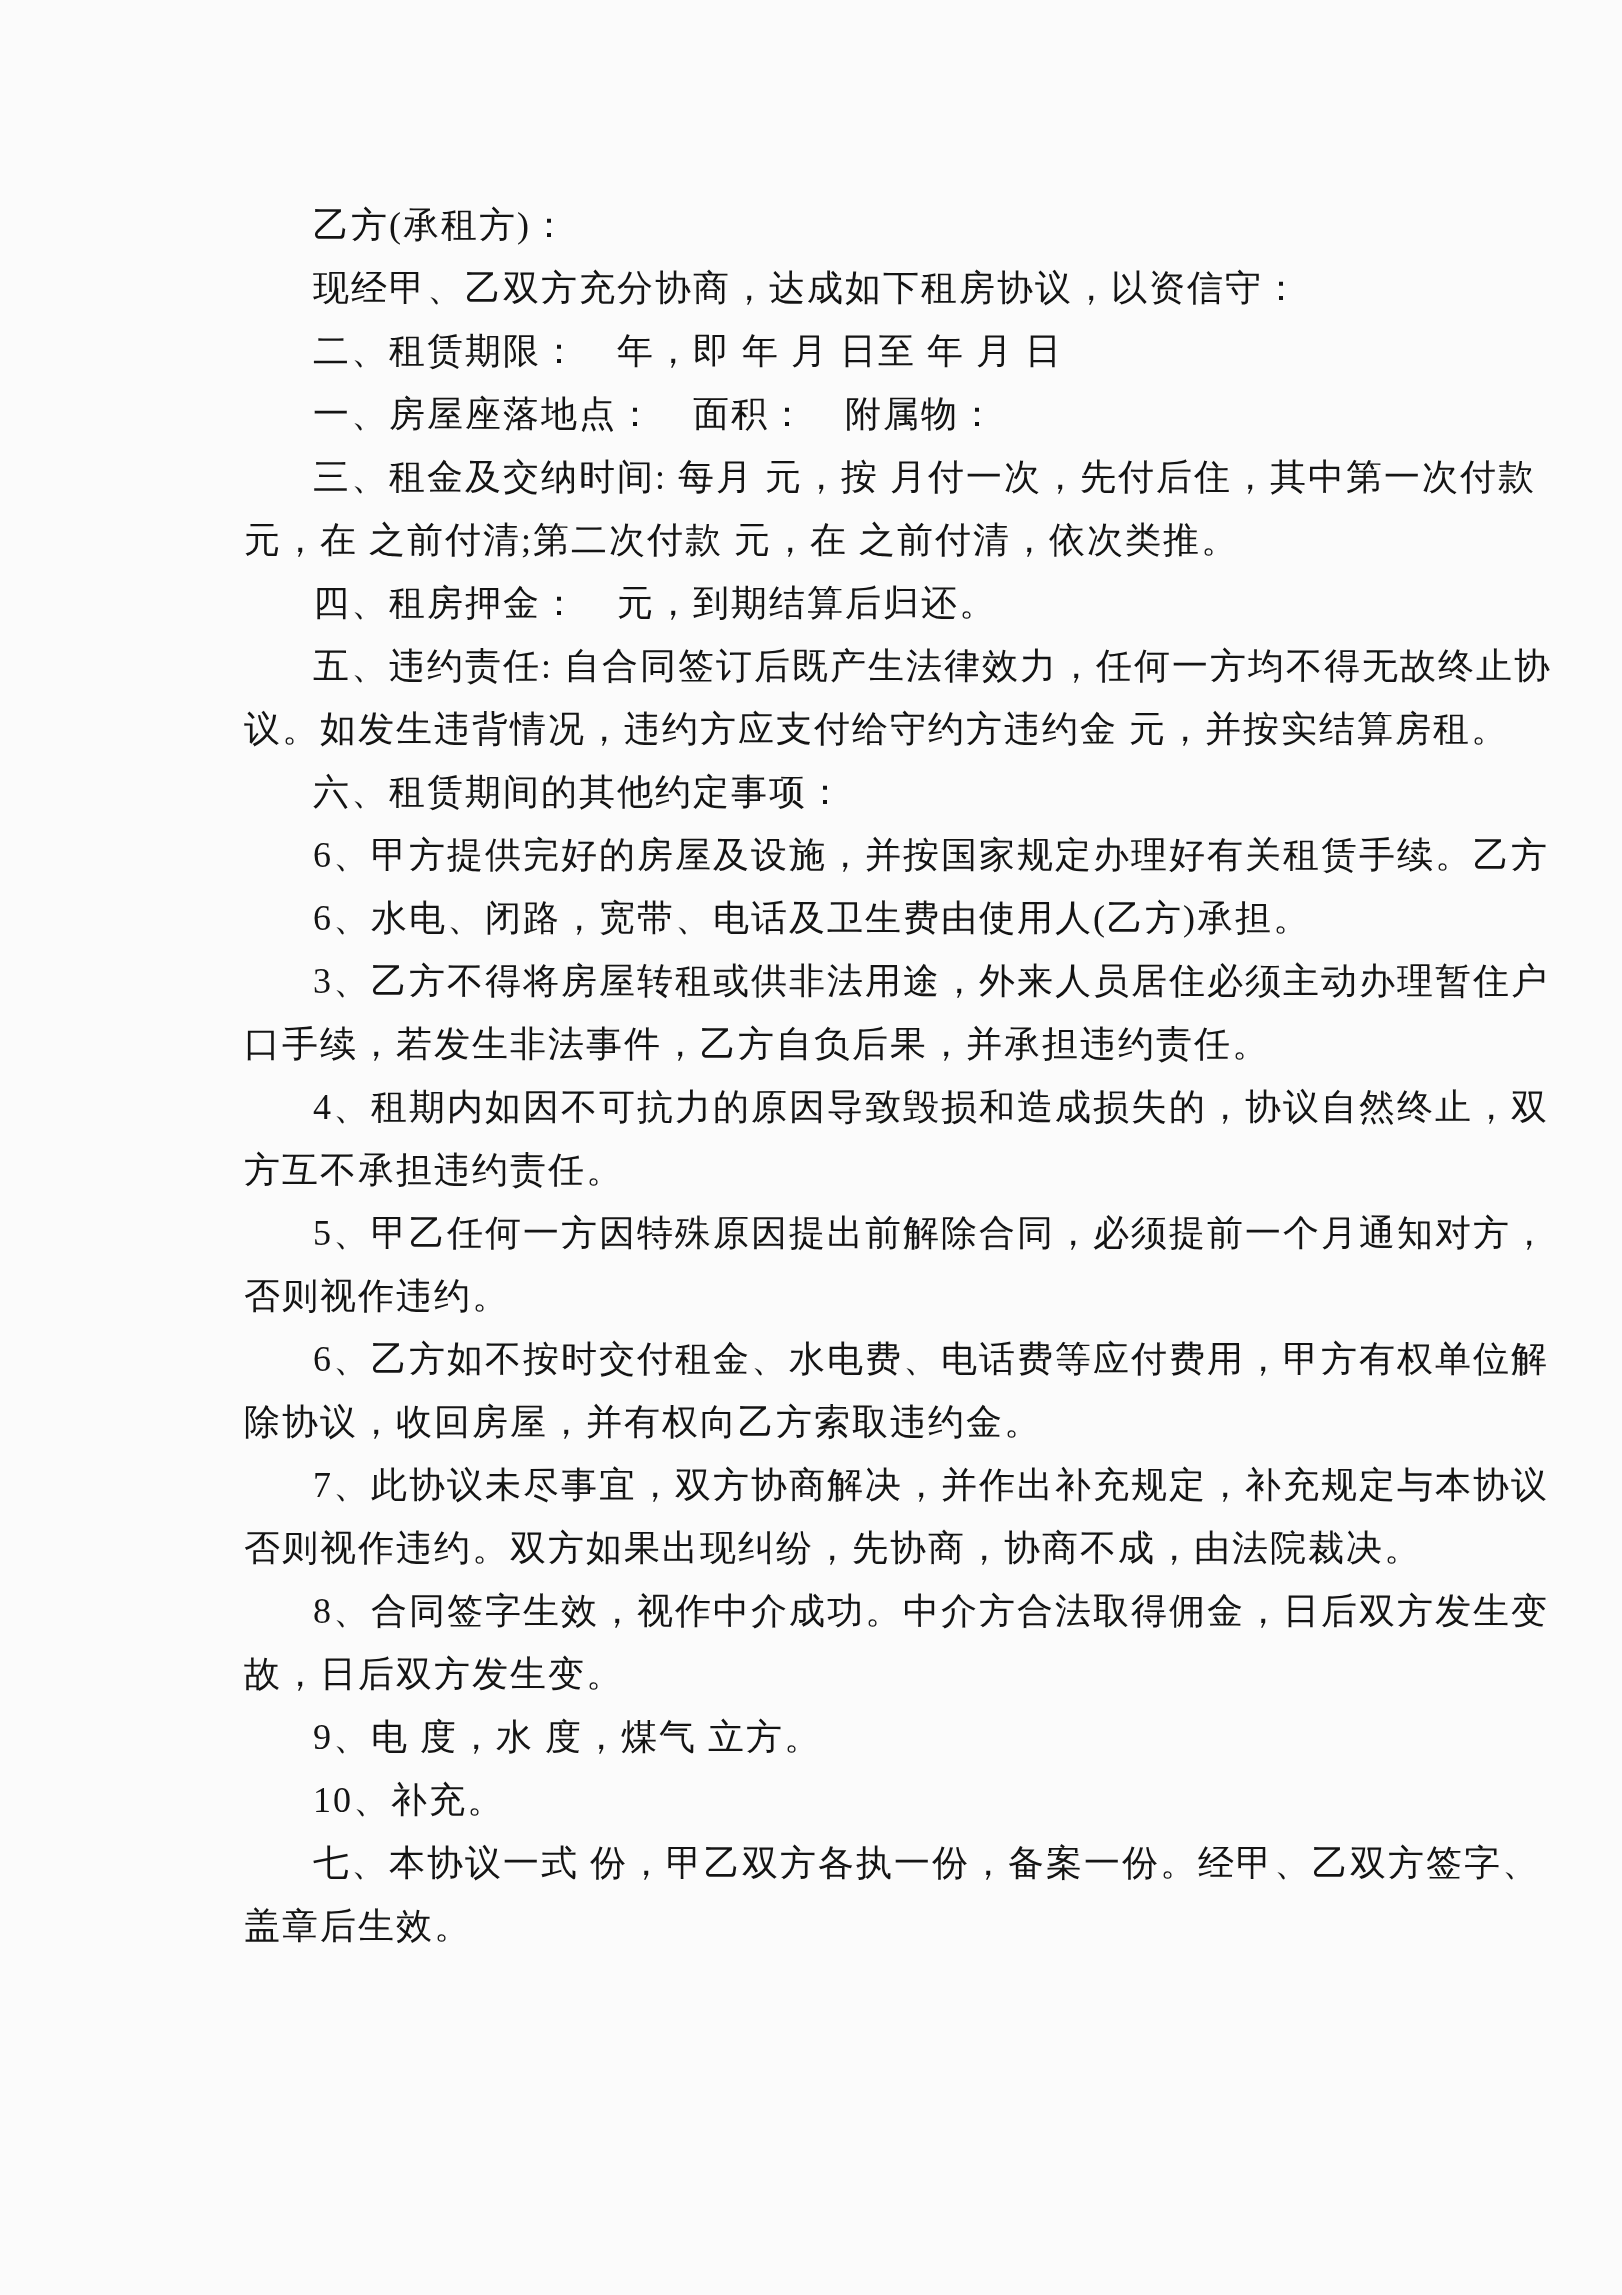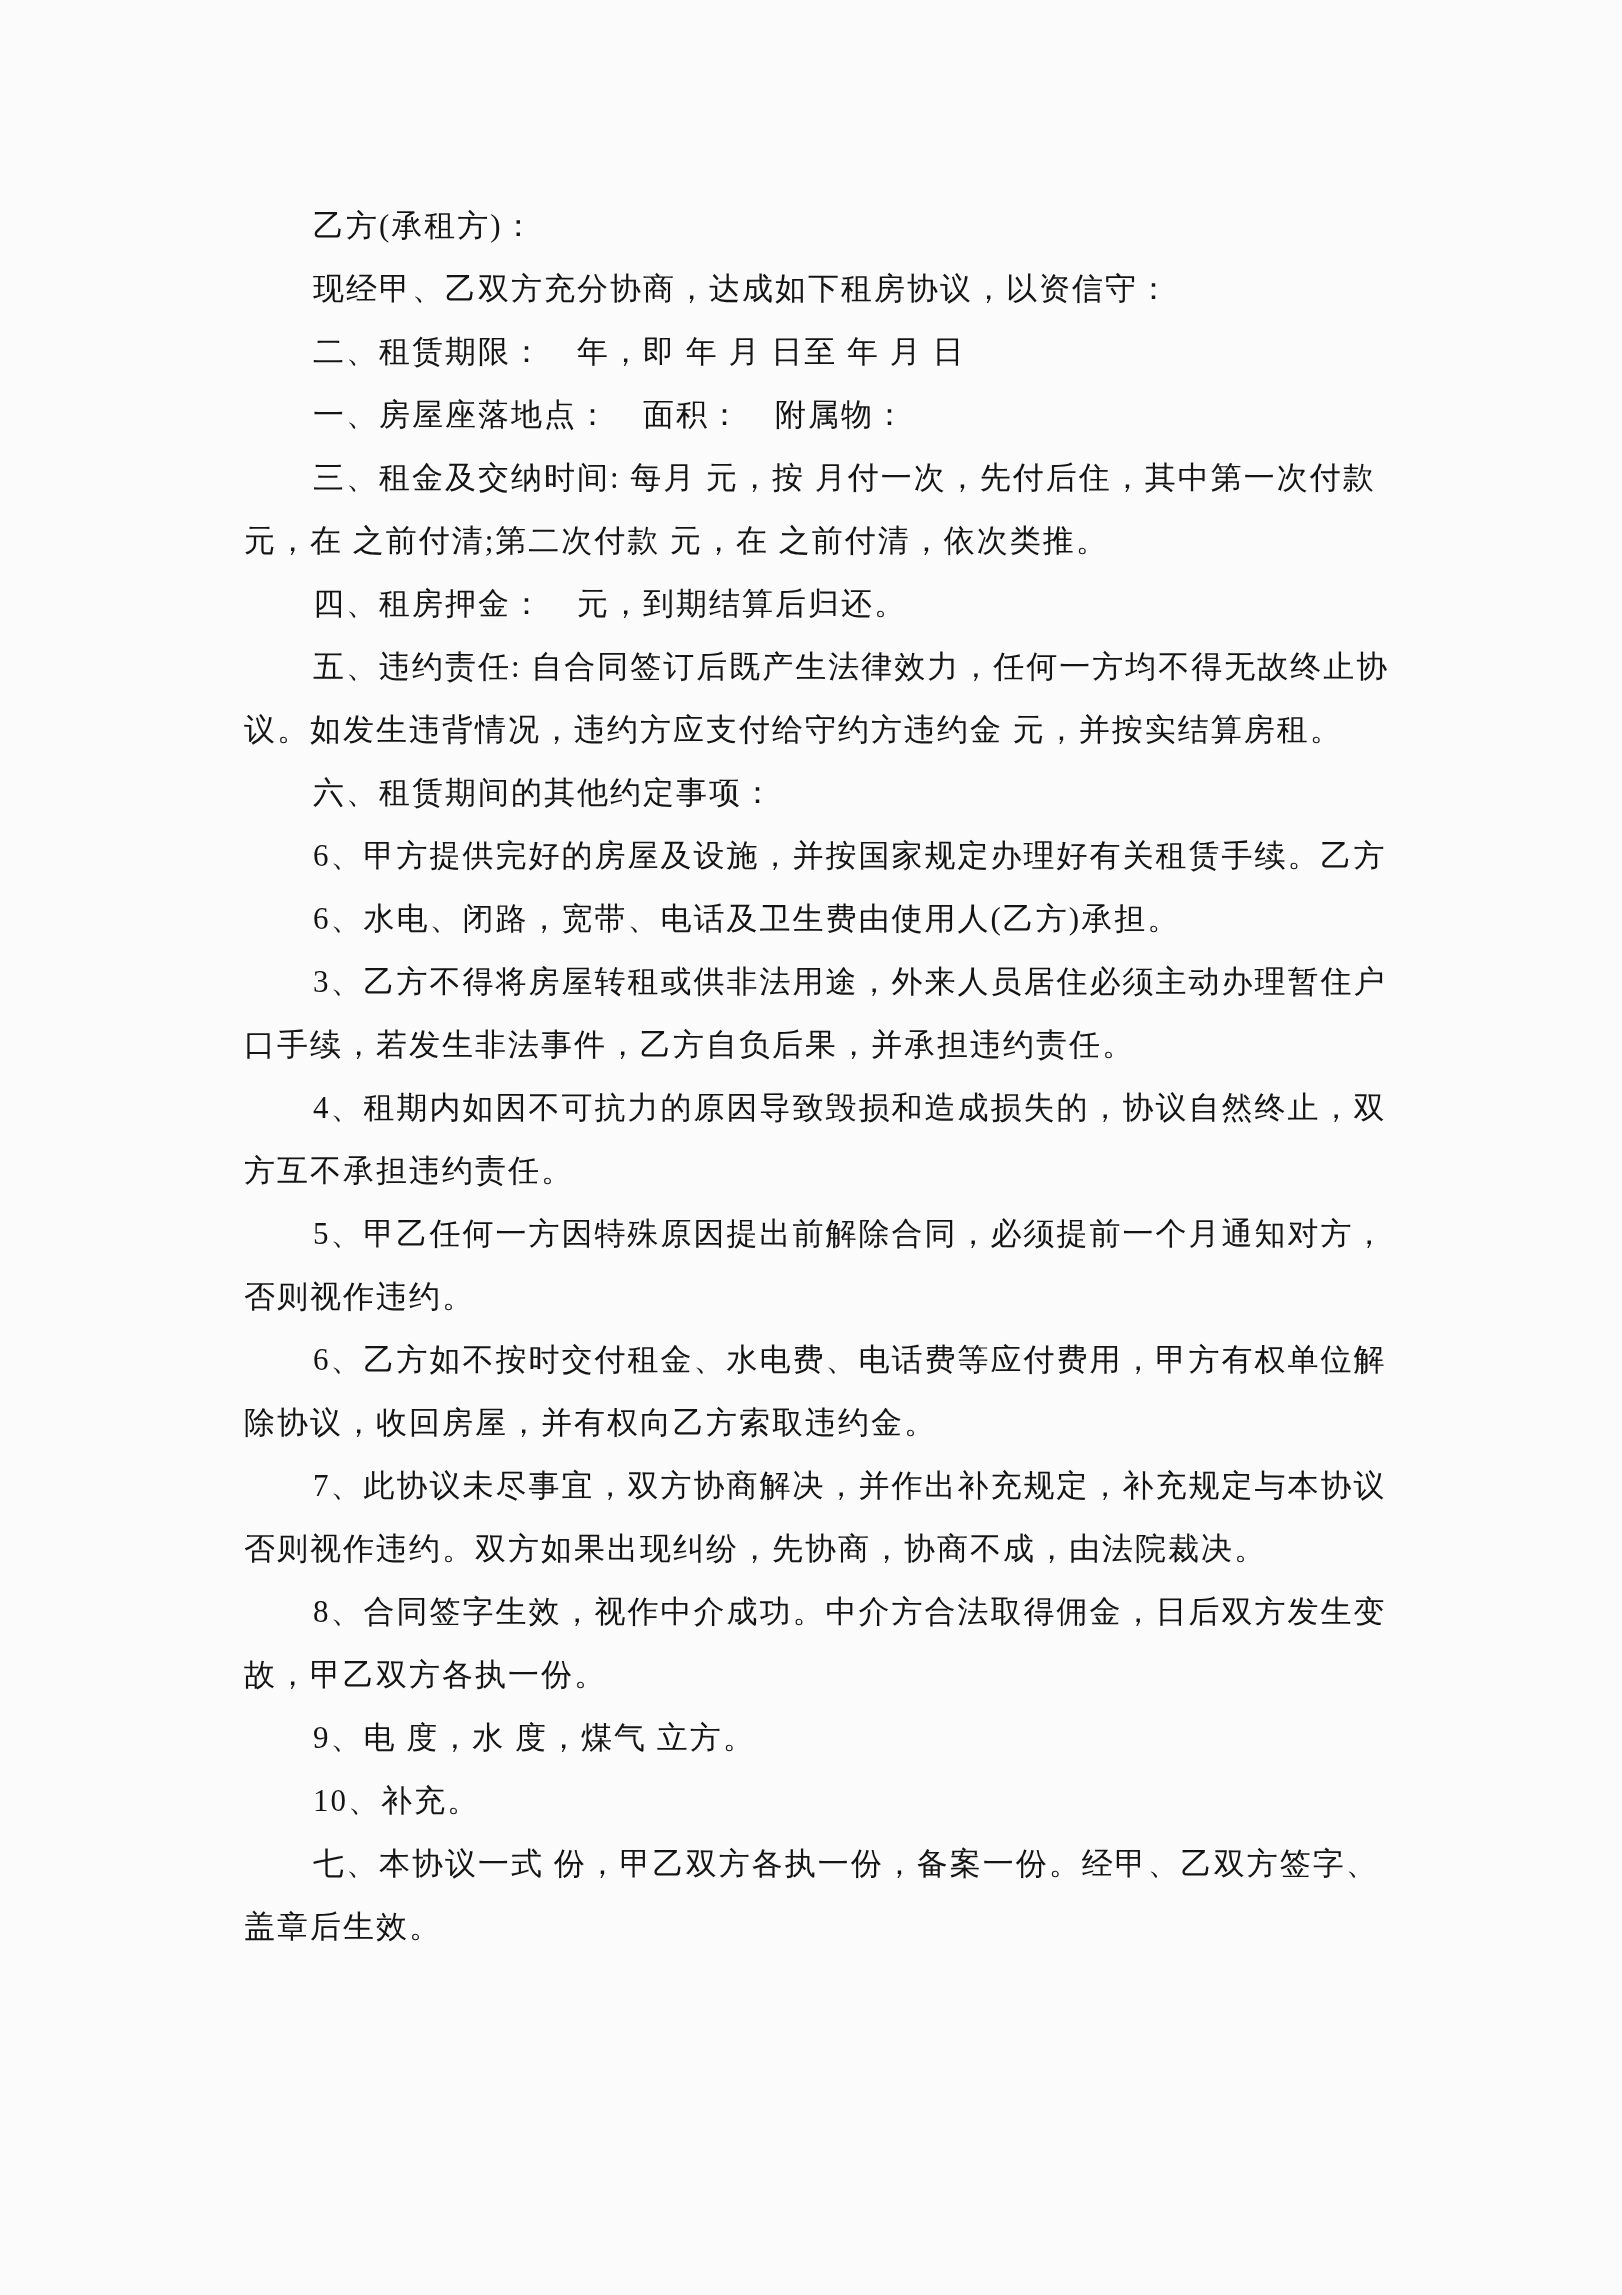--- a/index.html
+++ b/index.html
@@ -22,21 +22,21 @@
   .text-block {
     position: absolute;
     top: 194px;
     left: 244px;
     width: 1171px;
     color: #141414;
   }
   .line {
     height: 63px;
     line-height: 63px;
-    font-size: 31px;
+    font-size: 36px;
     letter-spacing: 2px;
     white-space: pre;
   }
   .indent {
     padding-left: 69px;
   }
 </style>
 </head>
 <body>
 
@@ -58,20 +58,20 @@
     <div class="line">口手续，若发生非法事件，乙方自负后果，并承担违约责任。</div>
     <div class="line indent">4、租期内如因不可抗力的原因导致毁损和造成损失的，协议自然终止，双</div>
     <div class="line">方互不承担违约责任。</div>
     <div class="line indent">5、甲乙任何一方因特殊原因提出前解除合同，必须提前一个月通知对方，</div>
     <div class="line">否则视作违约。</div>
     <div class="line indent">6、乙方如不按时交付租金、水电费、电话费等应付费用，甲方有权单位解</div>
     <div class="line">除协议，收回房屋，并有权向乙方索取违约金。</div>
     <div class="line indent">7、此协议未尽事宜，双方协商解决，并作出补充规定，补充规定与本协议</div>
     <div class="line">否则视作违约。双方如果出现纠纷，先协商，协商不成，由法院裁决。</div>
     <div class="line indent">8、合同签字生效，视作中介成功。中介方合法取得佣金，日后双方发生变</div>
-    <div class="line">故，甲乙双方各执一份。</div>
+    <div class="line">故，日后双方发生变。</div>
     <div class="line indent">9、电 度，水 度，煤气 立方。</div>
     <div class="line indent">10、补充。</div>
     <div class="line indent">七、本协议一式 份，甲乙双方各执一份，备案一份。经甲、乙双方签字、</div>
     <div class="line">盖章后生效。</div>
   </div>
 </div>
 
 
 </body></html>

